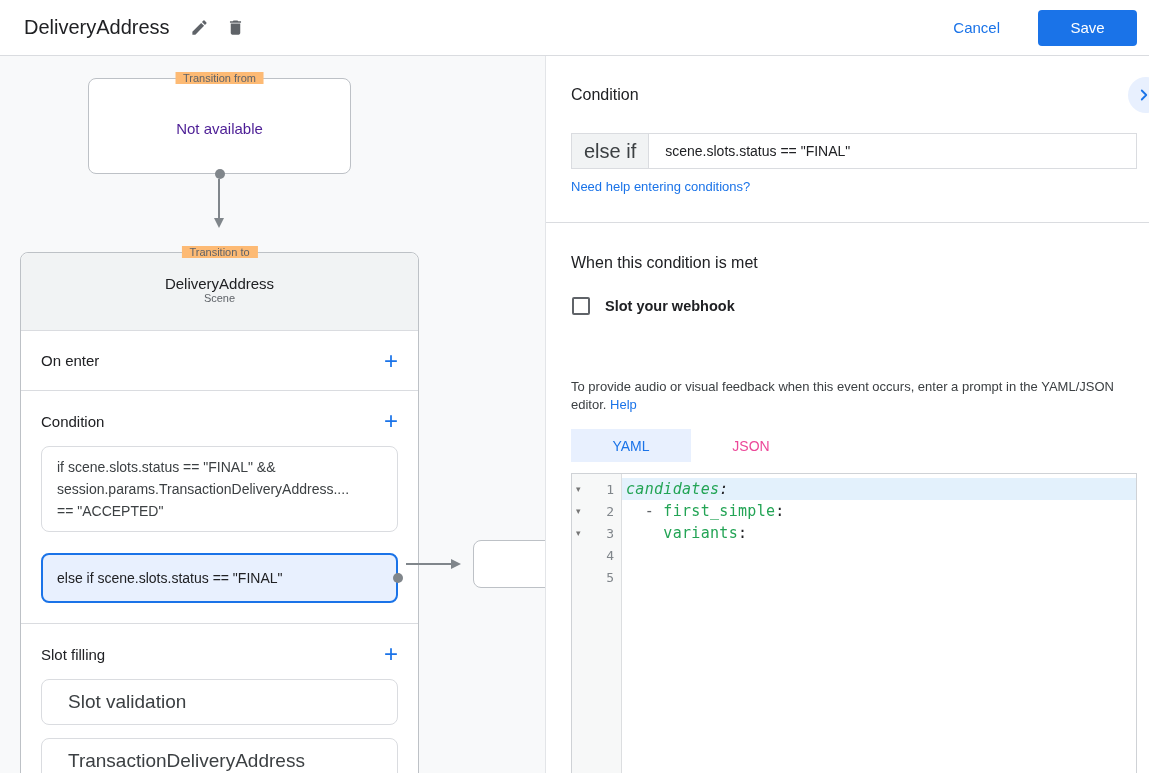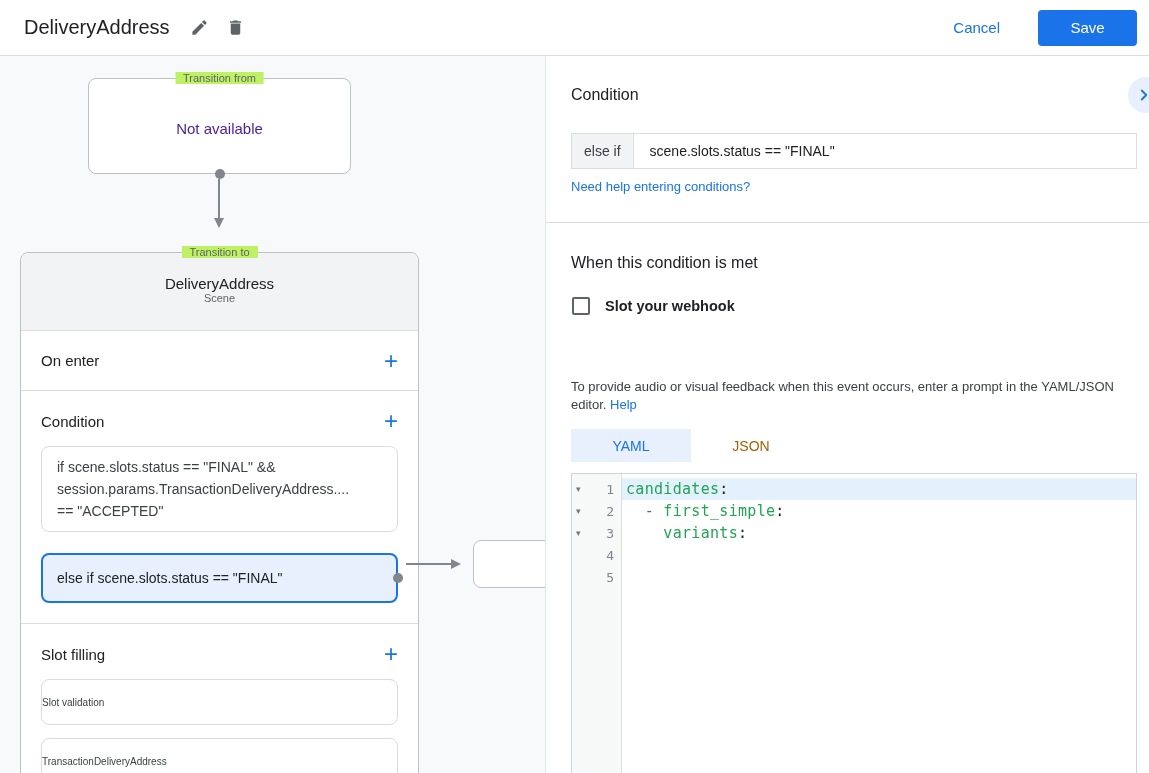--- a/index.html
+++ b/index.html
@@ -20,21 +20,21 @@
   .text-btn { border:none; background:none; color:#1a73e8; font-size:15px; font-weight:500;
               font-family:"Liberation Sans",sans-serif; cursor:pointer; }
   .primary-btn { width:99px; height:36px; border:none; border-radius:4px; background:#1a73e8;
                  color:#fff; font-size:15px; font-weight:500; font-family:"Liberation Sans",sans-serif;
                  cursor:pointer; }
 
   
   .left-panel { position:absolute; top:56px; left:0; width:546px; height:717px;
                 background:#f8f9fa; border-right:1px solid #e3e5e8; overflow:hidden; z-index:1; }
   .float-label { position:absolute; top:-7px; left:50%; transform:translateX(-50%);
-                 background:#bef264; padding:0 8px; font-size:11px; color:#5f6368; white-space:nowrap; }
+                 background:#fdba74; padding:0 8px; font-size:11px; color:#5f6368; white-space:nowrap; }
   .tf-box { position:absolute; left:88px; top:22px; width:263px; height:96px; background:#fff;
             border:1px solid #bdc1c6; border-radius:8px; }
   .tf-value { text-align:center; margin-top:41px; font-size:15px; color:#4c1d95; }
   .dot { width:10px; height:10px; border-radius:50%; background:#80868b; }
   .dot-bottom { position:absolute; left:50%; bottom:-6px; transform:translateX(-50%); }
   .v-arrow { position:absolute; left:218px; top:123px; width:2px; height:45px; background:#80868b; }
   .v-arrow::after { content:""; position:absolute; left:-4px; bottom:-9px;
                     border:5px solid transparent; border-top:10px solid #80868b; }
 
   .scene-box { position:absolute; left:20px; top:196px; width:399px; height:640px; background:#fff;
@@ -50,67 +50,67 @@
   .section { padding:18px 20px 16px; }
   .section-cond { border-bottom:1px solid #dadce0; }
   .section-head { display:flex; align-items:center; justify-content:space-between;
                   font-size:15px; color:#202124; margin-bottom:13px; }
   .cond-card { border:1px solid #dadce0; border-radius:8px; background:#fff; padding:9px 15px;
                font-size:14px; line-height:22px; color:#3c4043; margin-bottom:21px; cursor:pointer; }
   .cond-card.selected { background:#e8f0fe; border:2px solid #1a73e8; color:#202124;
                         padding:12px 14px; margin-bottom:4px; position:relative; }
   .dot-right { position:absolute; right:-7px; top:50%; transform:translateY(-50%); }
   .slot-card { border:1px solid #dadce0; border-radius:8px; background:#fff; height:46px;
-               display:flex; align-items:center; padding:0 0; font-size:10px; color:#3c4043;
+               display:flex; align-items:center; padding:0 26px; font-size:19px; color:#3c4043;
                margin-top:13px; cursor:pointer; }
   .h-arrow { position:absolute; left:406px; top:507px; width:51px; height:2px; background:#80868b; }
   .h-arrow::after { content:""; position:absolute; right:-9px; top:-4px;
                     border:5px solid transparent; border-left:10px solid #80868b; }
   .target-box { position:absolute; left:473px; top:484px; width:90px; height:48px; background:#fff;
                 border:1px solid #bdc1c6; border-radius:8px; cursor:pointer; }
 
   
   .right-panel { position:absolute; top:56px; left:546px; width:603px; height:717px; background:#fff; z-index:2; }
   .collapse-btn { position:absolute; top:21px; right:-15px; width:36px; height:36px; border:none;
                   border-radius:50%; background:#e8f0fe; cursor:pointer; display:flex;
                   align-items:center; justify-content:flex-start; padding-left:7px; }
   .panel-h { position:absolute; left:25px; margin:0; font-size:16px; font-weight:400; color:#202124; }
   .cond-input { position:absolute; left:25px; top:77px; width:566px; height:36px;
                 border:1px solid #dadce0; display:flex; background:#fff; cursor:text; }
   .cond-prefix { background:#f1f3f4; border-right:1px solid #dadce0; display:flex; align-items:center;
-                 padding:0 12px; font-size:14px; color:#3c4043; }
+                 padding:0 12px; font-size:20px; color:#3c4043; }
   .cond-value { flex:1; display:flex; align-items:center; padding:0 16px; font-size:14px; color:#202124; }
   .link { color:#1a73e8; font-size:13px; text-decoration:none; cursor:pointer; }
   .help-link { position:absolute; left:25px; top:123px; }
   .divider { position:absolute; left:0; top:166px; width:603px; height:1px; background:#dadce0; }
   .check-row { position:absolute; left:26px; display:flex; align-items:center; }
   .checkbox { width:18px; height:18px; border-radius:2px; cursor:pointer; flex:none; }
   .checkbox.unchecked { border:2px solid #5f6368; background:#fff; }
   .checkbox.checked { background:#1a73e8; display:flex; align-items:center; justify-content:center; }
   .check-label { margin-left:15px; font-size:14.5px; font-weight:700; color:#202124; }
   .badge { margin-left:16px; background:#f4ebfc; color:#8430ce; font-size:11px; font-weight:500;
            letter-spacing:0.8px; padding:4px 9px; border-radius:2px; }
   .hint { position:absolute; left:25px; top:322px; width:562px; margin:0; font-size:13px;
           line-height:17.5px; color:#3c4043; }
   .tabs { position:absolute; left:25px; top:373px; height:33px; display:flex;text-align:center; }
   .tab { width:120px; display:flex; align-items:center; justify-content:center; font-size:14px;
-         font-weight:500; color:#a16207; cursor:pointer; }
+         font-weight:500; color:#ec4899; cursor:pointer; }
   .tab.active { background:#e8f0fe; color:#1a73e8; }
 
   .editor { position:absolute; left:25px; top:417px; width:566px; height:330px;
             border:1px solid #cfd2d6; background:#fff; display:flex; cursor:text; }
   .gutter { width:50px; background:#f7f8f8; border-right:1px solid #dcdee0; padding-top:4px; }
   .g-row { height:22px; display:flex; align-items:center; }
   .fold { width:16px; padding-left:4px; font-size:9px; color:#757575; line-height:1; cursor:pointer; }
   .lnum { flex:1; text-align:right; padding-right:7px; font-family:"DejaVu Sans Mono",monospace;
           font-size:13px; color:#80868b; }
   .code { flex:1; padding-top:4px; overflow:hidden; font-family:"DejaVu Sans Mono",monospace;
           font-size:15px; letter-spacing:0.3px; color:#202124; }
   .c-row { height:22px; line-height:22px; white-space:pre; padding-left:4px; }
-  .c-row.hl { background:#e3f1fc; }
+  .c-row.hl { background:#e3f1fc;font-style:italic; }
   .seg.key { color:#23a455; }
   .seg.dim { color:#5f6368; }
 </style>
 </head>
 <body>
 
 <header class="topbar">
   <div class="title-group">
     <h1 class="page-title">DeliveryAddress</h1>
     <button class="icon-btn">

